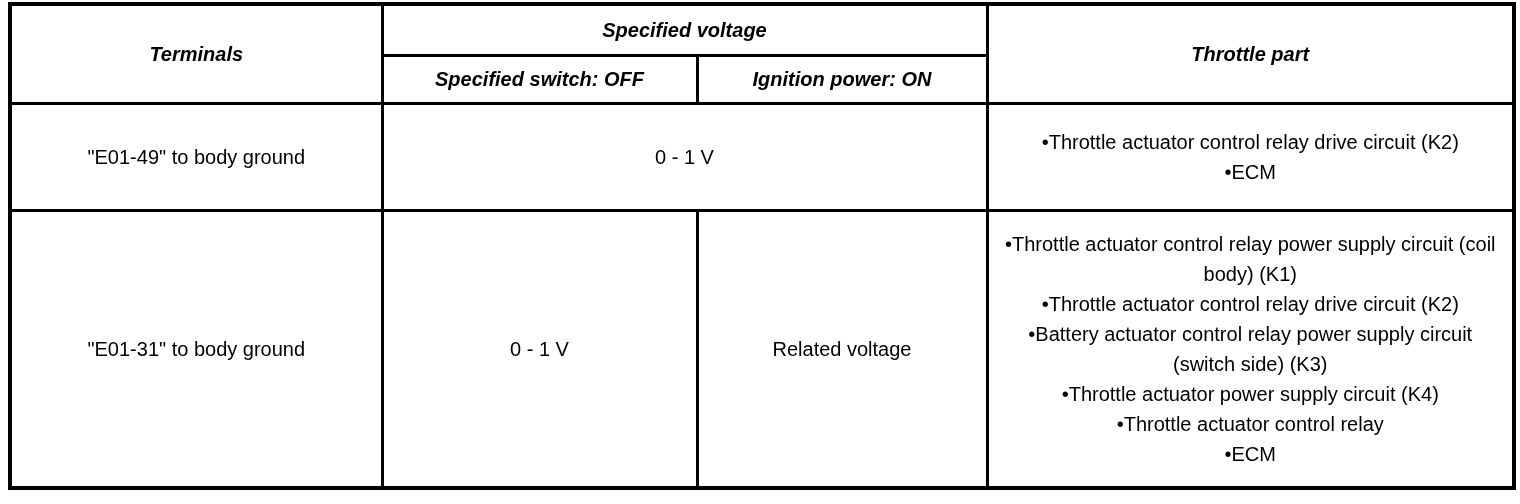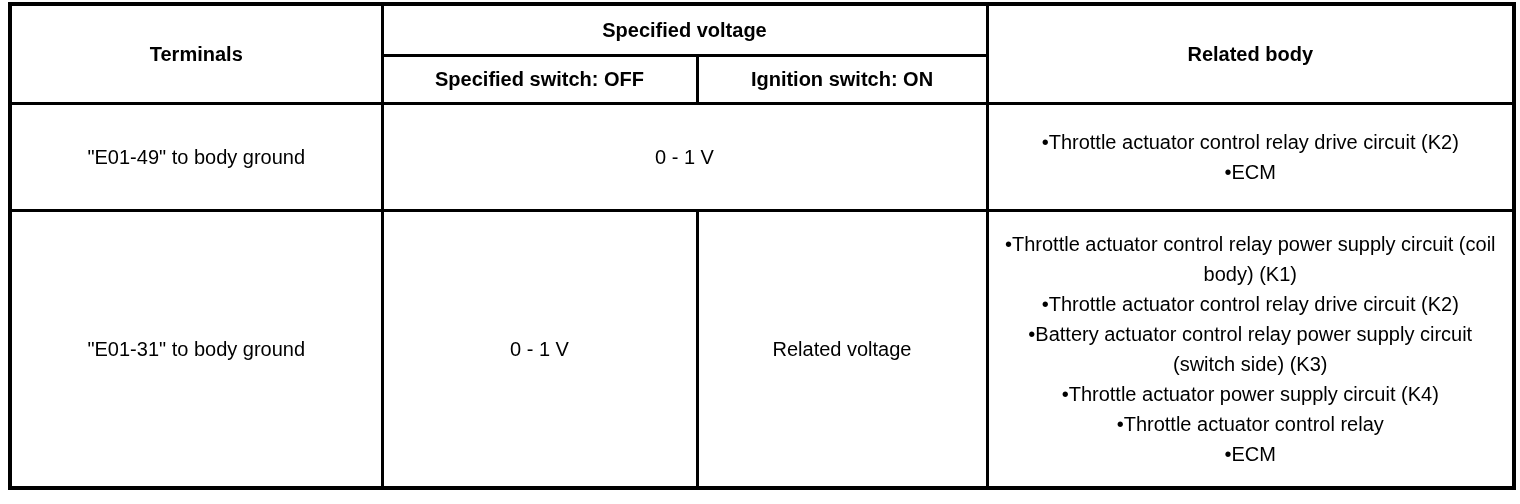--- a/index.html
+++ b/index.html
@@ -34,20 +34,21 @@
     padding: 4px 6px;
     vertical-align: middle;
     text-align: center;
     overflow: hidden;
   }
   table.spec {
     border: 4px solid #000000;
   }
   td.hdr {
     font-weight: bold;
+    font-style: italic;
   }
   td.hdr-span {
     vertical-align: top;
     padding-top: 13px;
   }
   td.subhdr {
     border-top-width: 2px;
   }
   td.spec-volt {
     border-bottom-width: 2px;
@@ -70,25 +71,25 @@
     <colgroup>
       <col style="width:372px">
       <col style="width:315px">
       <col style="width:290px">
       <col style="width:527px">
     </colgroup>
     <tbody>
         <tr style="height:51px">
       <td class="hdr hdr-span" rowspan="2">Terminals</td>
       <td class="hdr spec-volt" colspan="2">Specified voltage</td>
-      <td class="hdr hdr-span" rowspan="2">Related body</td>
+      <td class="hdr hdr-span" rowspan="2">Throttle part</td>
     </tr>
     <tr style="height:48px">
       <td class="hdr subhdr">Specified switch: OFF</td>
-      <td class="hdr subhdr">Ignition switch: ON</td>
+      <td class="hdr subhdr">Ignition power: ON</td>
     </tr>
     <tr style="height:107px">
       <td>"E01-49" to body ground</td>
       <td colspan="2">0 - 1 V</td>
       <td class="related">
         <div>
               <div class="rp-item">•Throttle actuator control relay drive circuit (K2)</div>
               <div class="rp-item">•ECM</div>
             </div>
       </td>

